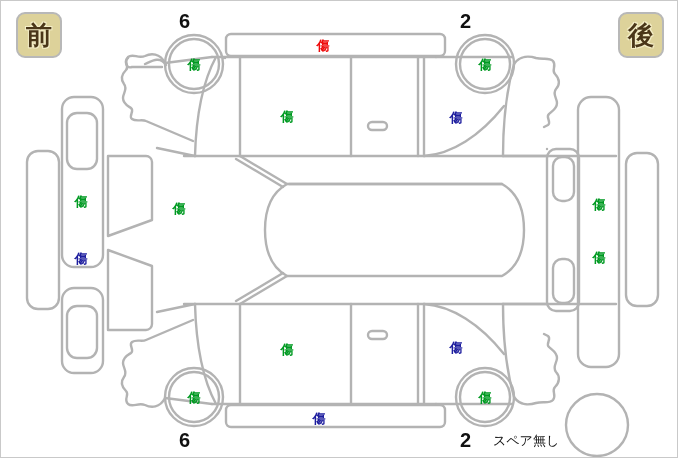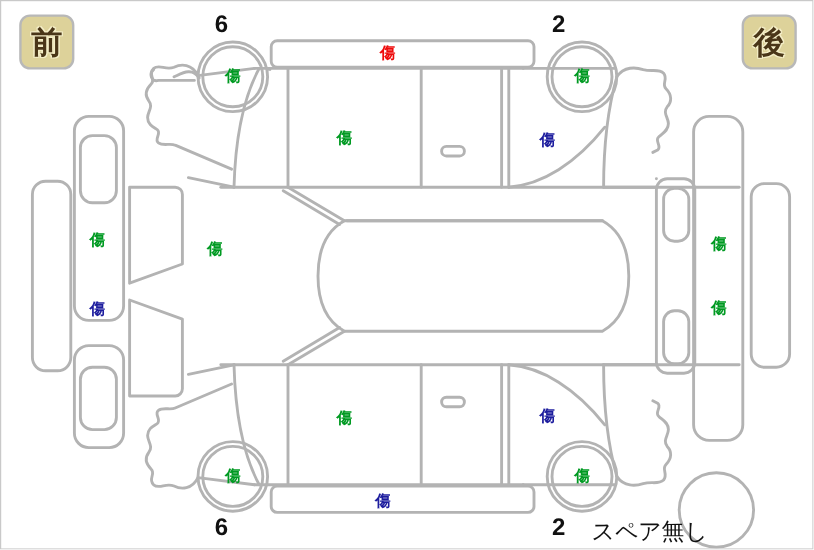--- a/index.html
+++ b/index.html
@@ -49,21 +49,21 @@
   #num-fl{left:178px;top:10px;}
   #num-fr{left:459px;top:10px;}
   #num-rl{left:178px;top:429px;}
   #num-rr{left:459px;top:429px;}
 
   
   #spare-note{
     position:absolute;
     left:492px;top:433px;
     font-family:"DejaVu Sans",sans-serif;
-    font-size:19px;
+    font-size:13px;
     color:#111111;
     white-space:nowrap;
     line-height:1;
   }
 
   
   .mark{
     position:absolute;
     font-family:"DejaVu Sans",sans-serif;
     font-size:13px;

